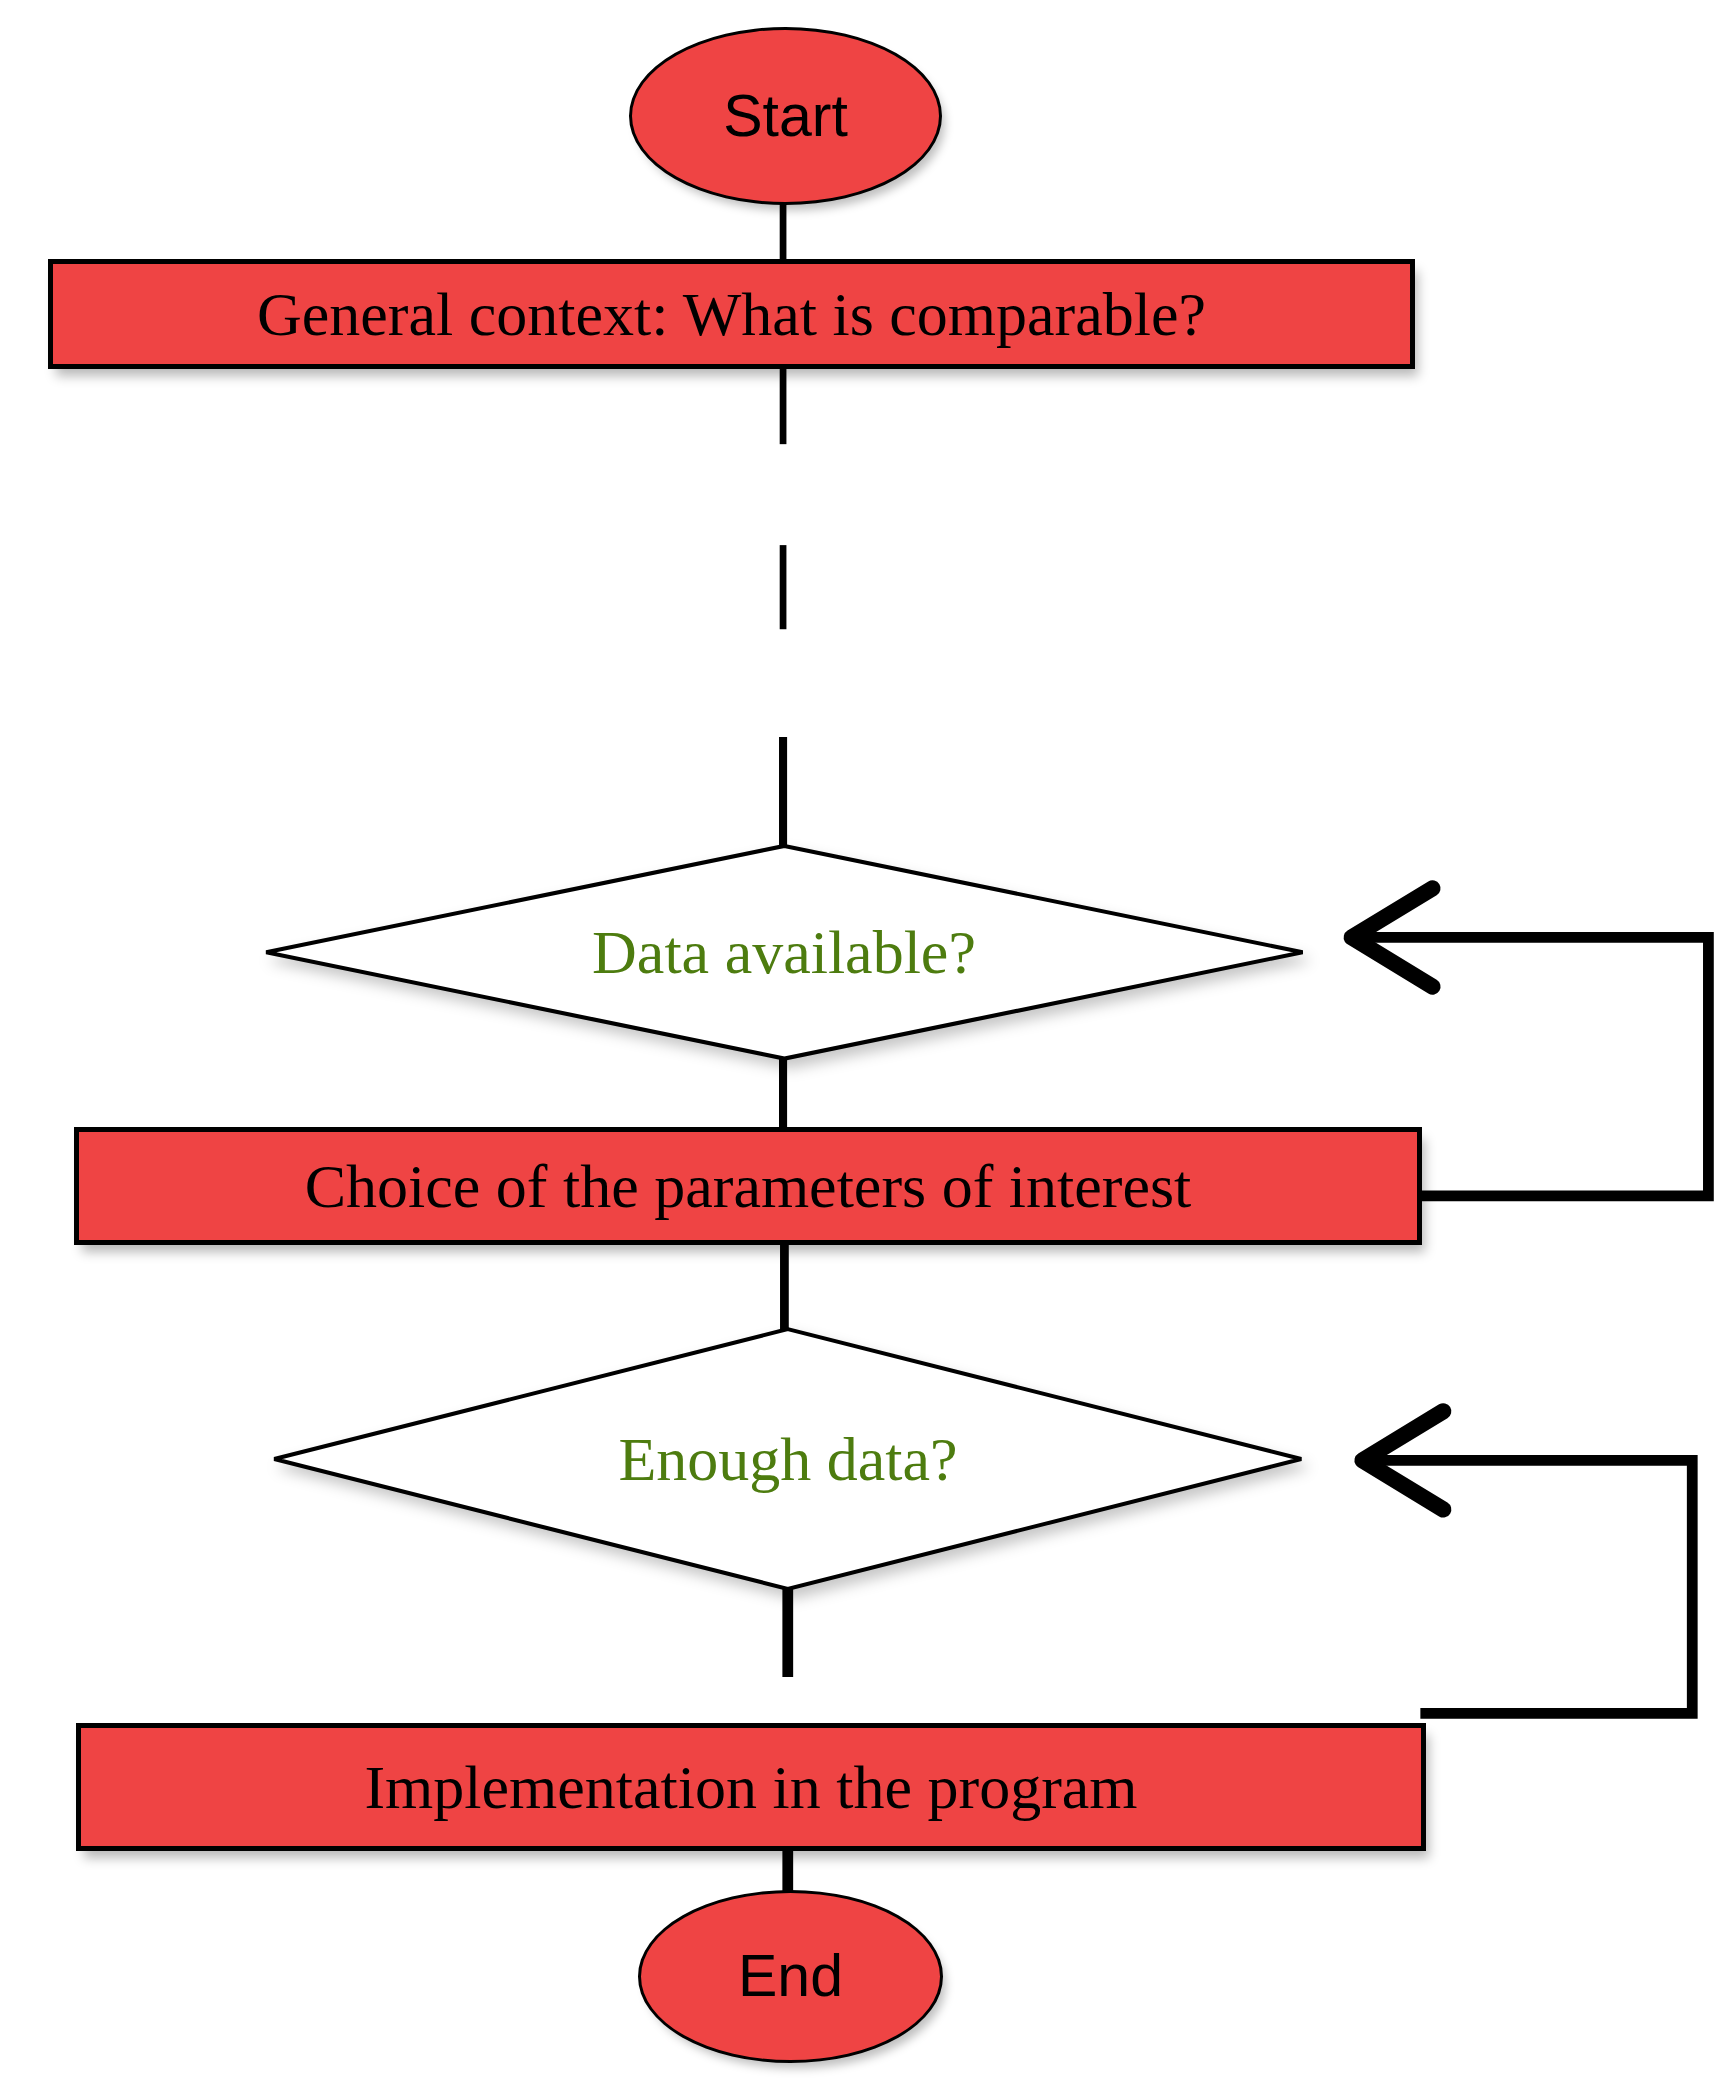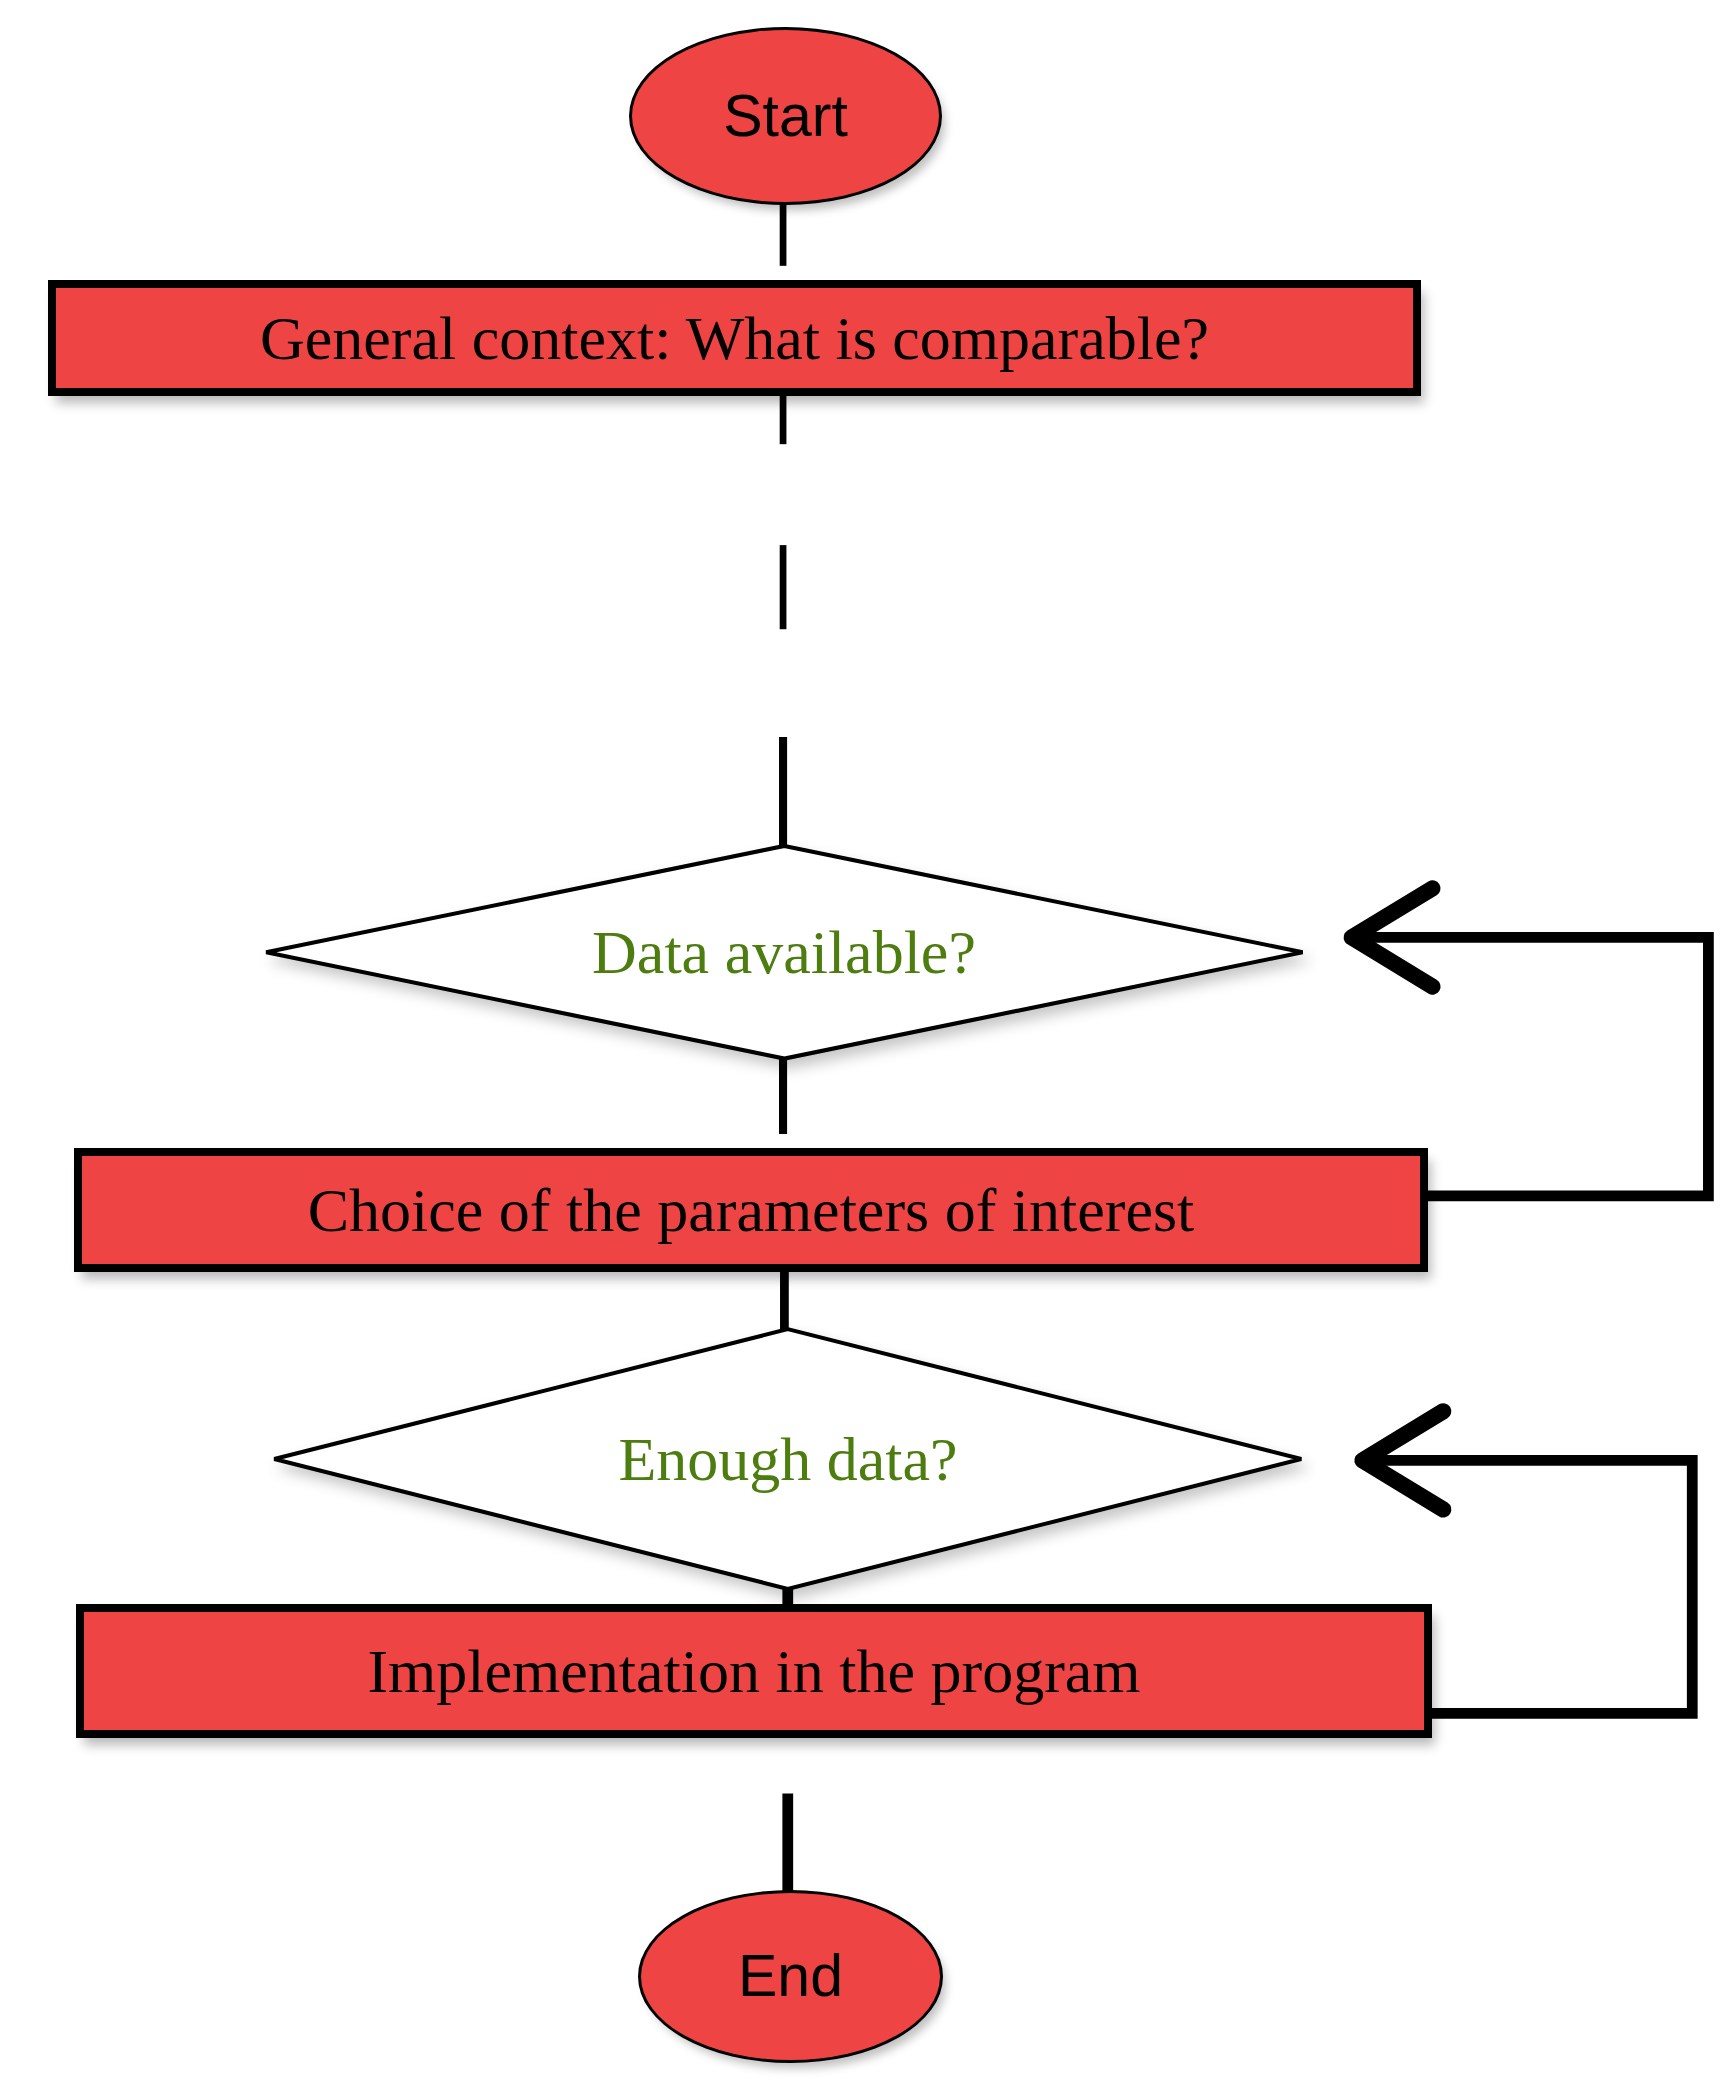--- a/index.html
+++ b/index.html
@@ -25,24 +25,23 @@
     z-index: 2;
     display: flex;
     align-items: center;
     justify-content: center;
     background: #ef4444;
     color: #000000;
     text-align: center;
     white-space: nowrap;
   }
   .process {
-    border: 8px solid #000000;
+    border: 5px solid #000000;
     font: 62px/1.1 "Liberation Serif", "DejaVu Serif", serif;
     box-shadow: 5.4px 9.4px 10.8px -2.7px rgba(0,0,0,0.28);
-    margin-top: 21px;
   }
   .terminator {
     border: 3.4px solid #000000;
     border-radius: 50%;
     font: 59px/1.1 "Liberation Sans", "DejaVu Sans", sans-serif;
     box-shadow: 5.4px 8px 9.4px -2.7px rgba(0,0,0,0.25);
   }
   .diamond-label {
     position: absolute;
     z-index: 2;
@@ -88,21 +87,21 @@
   <div class="node process" style="left:48px; top:259px; width:1357px; height:100px;">
     <span>General context: What is comparable?</span>
   </div>
 
 
 
   <div class="node process" style="left:74px; top:1127px; width:1338px; height:108px;">
     <span>Choice of the parameters of interest</span>
   </div>
 
-  <div class="node process" style="left:76px; top:1583px; width:1340px; height:118px;">
+  <div class="node process" style="left:76px; top:1723px; width:1340px; height:118px;">
     <span>Implementation in the program</span>
   </div>
 
   <div class="node terminator" style="left:638px; top:1890px; width:299px; height:167px;">
     <span>End</span>
   </div>
 
   <div class="diamond-label" style="left:784px; top:952px;">Data available?</div>
 
   <div class="diamond-label" style="left:788px; top:1459px;">Enough data?</div>

